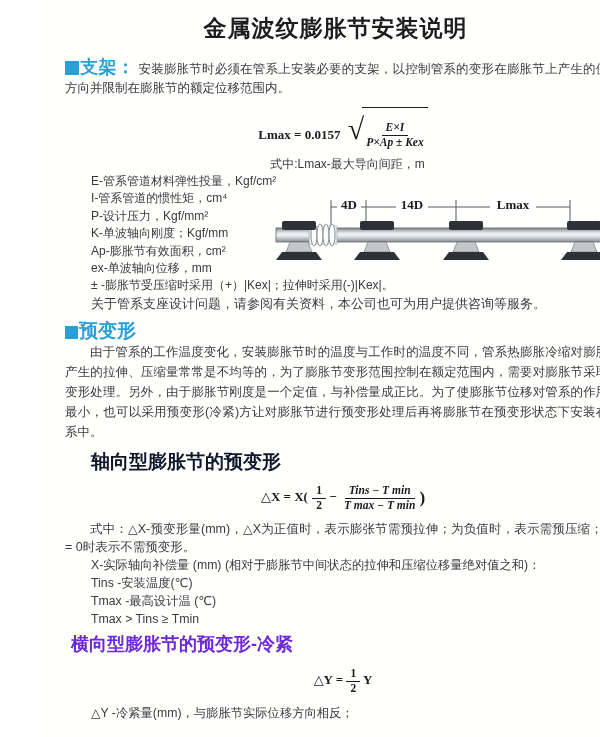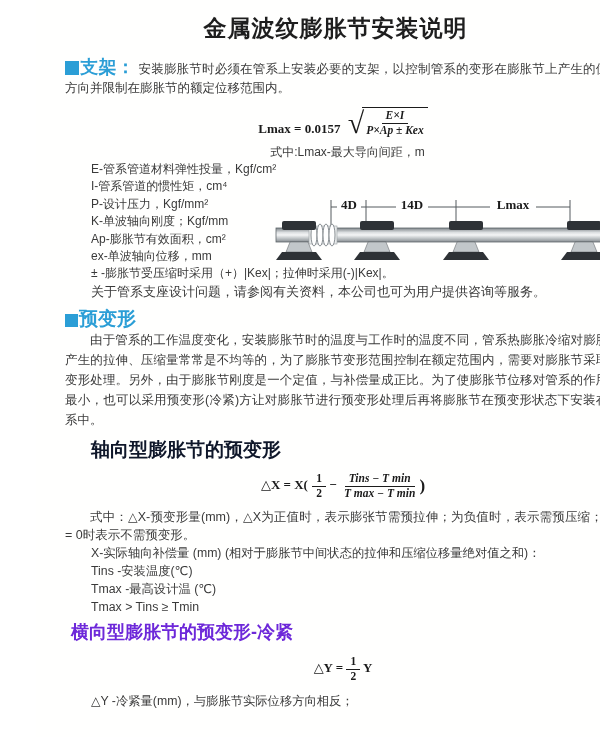--- a/index.html
+++ b/index.html
@@ -15,21 +15,21 @@
   .sec-head-lg{font-size:18px;}
   .indent2{text-indent:2em;}
   .indent3{text-indent:3em;}
   .formula{font-family:"Liberation Serif","DejaVu Serif",serif;font-weight:bold;color:#1b1b1b;font-size:13px;text-align:center;}
   .formula-1{margin:9px 0 6px 0;}
   .frac{display:inline-flex;flex-direction:column;align-items:center;vertical-align:middle;font-size:11.5px;line-height:1.2;font-style:italic;}
   .frac .num{border-bottom:1px solid #1b1b1b;padding:0 4px;}
   .frac .den{padding:0 4px;text-align:center;}
   .sqrt{display:inline-flex;align-items:center;margin-left:4px;}
   .rad{font-size:30px;font-weight:normal;line-height:0.85;margin-right:-2px;font-style:normal;}
-  .sqrt .frac{border-top:1.5px solid #1b1b1b;padding-top:1px;font-family:Liberation Serif, serif;}
+  .sqrt .frac{border-top:1.5px solid #1b1b1b;padding-top:13px;font-family:Liberation Serif, serif;}
   .halffrac{font-style:normal;}
   .paren{font-size:17px;vertical-align:-2px;}
   .defs{margin-top:5px;font-size:12px;line-height:17.4px;}
   .defs .def-line{padding-left:9px;text-align:center;}
   .defs .def-item{padding-left:26px;}
   .svc-line{font-size:13px;line-height:17.4px;text-indent:2em;}
   .sec2-head{margin-top:9px;font-size:19px;}
   .sec2-head .sq{width:13px;height:13px;}
   .body-para{margin-top:2px;line-height:20px;}
   .sub-head{margin-top:7px;padding-left:26px;color:#0f172a;font-weight:bold;font-size:19px;}

